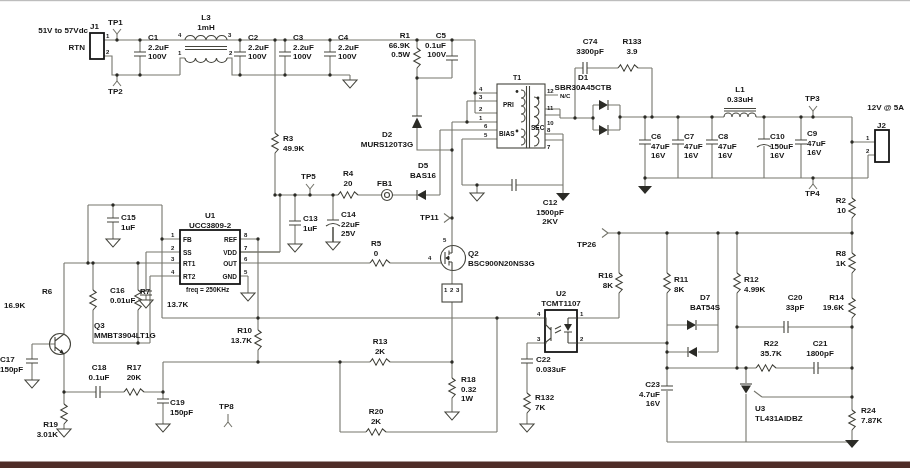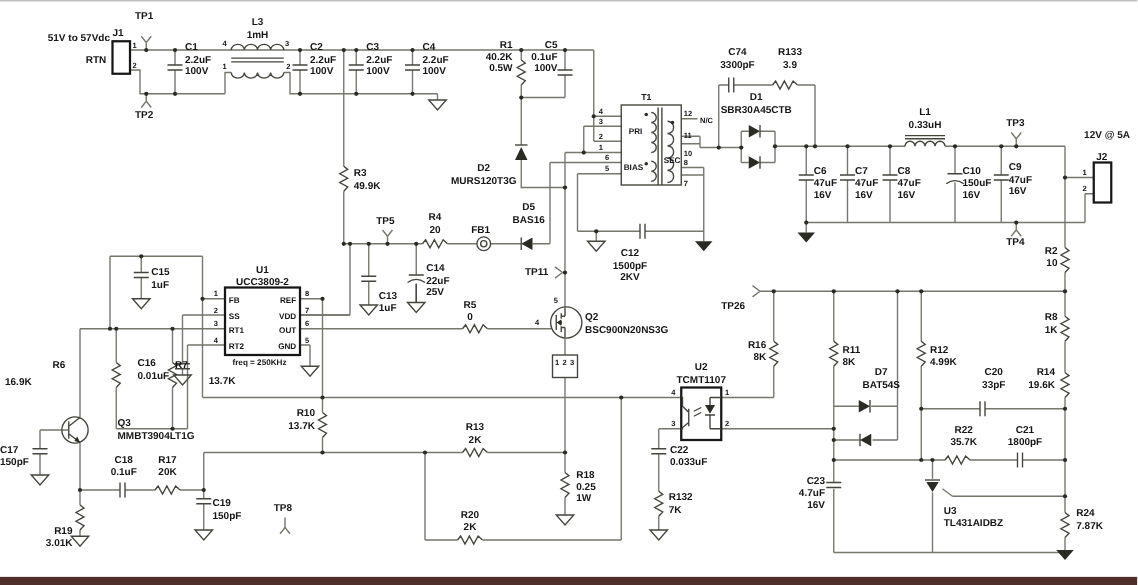--- a/index.html
+++ b/index.html
@@ -355,69 +355,69 @@
 <text class="pt" x="444" y="292">1</text>
 <text class="pt" x="450" y="292">2</text>
 <text class="pt" x="456" y="292">3</text>
 <text class="pt" x="866" y="140">1</text>
 <text class="pt" x="866" y="153">2</text>
 </svg>
 
 <div class="lb lr" style="left:12px;top:26px;width:76px">51V to 57Vdc</div>
 <div class="lb lr" style="left:40px;top:43px;width:45px">RTN</div>
 <div class="lb" style="left:90px;top:22px">J1</div>
-<div class="lb" style="left:108px;top:8px">TP1</div>
+<div class="lb" style="left:108px;top:18px">TP1</div>
 <div class="lb" style="left:108px;top:87px">TP2</div>
 <div class="lb" style="left:148px;top:33px">C1
 2.2uF
 100V</div>
 <div class="lb lc" style="left:186px;top:13px;width:40px">L3
 1mH</div>
 <div class="lb" style="left:248px;top:33px">C2
 2.2uF
 100V</div>
 <div class="lb" style="left:293px;top:33px">C3
 2.2uF
 100V</div>
 <div class="lb" style="left:338px;top:33px">C4
 2.2uF
 100V</div>
 <div class="lb lr" style="left:376px;top:31px;width:34px">R1
-40.2K
+66.9K
 0.5W</div>
 <div class="lb lr" style="left:418px;top:31px;width:28px">C5
 0.1uF
 100V</div>
 <div class="lb" style="left:283px;top:134px">R3
 49.9K</div>
 <div class="lb lc" style="left:357px;top:130px;width:60px">D2
 MURS120T3G</div>
 <div class="lb" style="left:301px;top:172px">TP5</div>
 <div class="lb lc" style="left:336px;top:169px;width:24px">R4
 20</div>
 <div class="lb" style="left:377px;top:179px">FB1</div>
 <div class="lb lc" style="left:405px;top:161px;width:36px">D5
 BAS16</div>
 <div class="lb" style="left:420px;top:213px">TP11</div>
-<div class="lb" style="left:303px;top:232px">C13
+<div class="lb" style="left:303px;top:214px">C13
 1uF</div>
 <div class="lb" style="left:341px;top:210px">C14
 22uF
 25V</div>
 <div class="lb" style="left:121px;top:213px">C15
 1uF</div>
 <div class="lb lc" style="left:180px;top:211px;width:60px">U1
 UCC3809-2</div>
 <div class="lb" style="left:110px;top:286px">C16
 0.01uF</div>
 <div class="lb" style="left:42px;top:287px">R6</div>
 <div class="lb" style="left:4px;top:301px">16.9K</div>
 <div class="lb" style="left:140px;top:287px">R7</div>
 <div class="lb" style="left:167px;top:300px">13.7K</div>
-<div class="lb" style="left:94px;top:334px">Q3
+<div class="lb" style="left:94px;top:321px">Q3
 MMBT3904LT1G</div>
 <div class="lb" style="left:0px;top:355px">C17
 150pF</div>
 <div class="lb lc" style="left:86px;top:363px;width:26px">C18
 0.1uF</div>
 <div class="lb lc" style="left:123px;top:363px;width:22px">R17
 20K</div>
 <div class="lb lr" style="left:26px;top:420px;width:32px">R19
 3.01K</div>
 <div class="lb" style="left:170px;top:398px">C19
@@ -427,30 +427,30 @@
 13.7K</div>
 <div class="lb lc" style="left:366px;top:239px;width:20px">R5
 0</div>
 <div class="lb" style="left:468px;top:249px">Q2
 BSC900N20NS3G</div>
 <div class="lb lc" style="left:368px;top:337px;width:24px">R13
 2K</div>
 <div class="lb lc" style="left:364px;top:407px;width:24px">R20
 2K</div>
 <div class="lb" style="left:461px;top:375px">R18
-0.25
+0.32
 1W</div>
-<div class="lb lc" style="left:482px;top:198px;width:44px">C12
+<div class="lb lc" style="left:528px;top:198px;width:44px">C12
 1500pF
 2KV</div>
 <div class="lb lc" style="left:572px;top:37px;width:36px">C74
 3300pF</div>
 <div class="lb lc" style="left:618px;top:37px;width:28px">R133
 3.9</div>
-<div class="lb lc" style="left:570px;top:73px;width:70px">D1
+<div class="lb lc" style="left:548px;top:73px;width:70px">D1
 SBR30A45CTB</div>
 <div class="lb lc" style="left:714px;top:85px;width:52px">L1
 0.33uH</div>
 <div class="lb" style="left:651px;top:132px">C6
 47uF
 16V</div>
 <div class="lb" style="left:684px;top:132px">C7
 47uF
 16V</div>
 <div class="lb" style="left:718px;top:132px">C8

